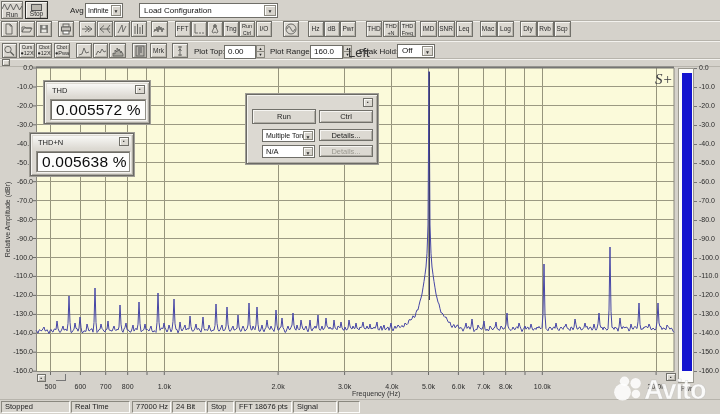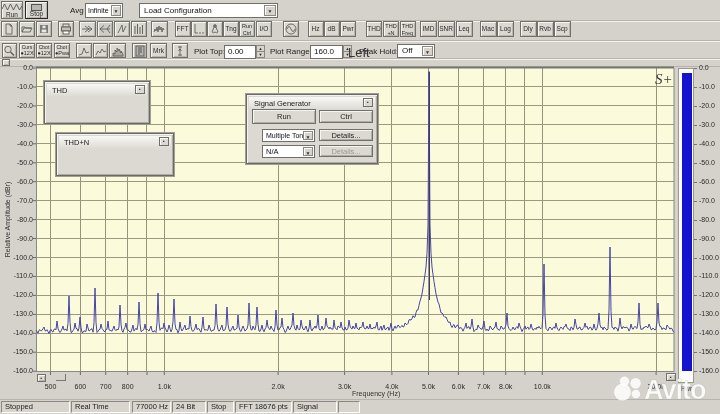--- a/index.html
+++ b/index.html
@@ -350,29 +350,30 @@
 <div class="ml" style="top:291.4px">-120.0</div>
 <div class="ml" style="top:310.4px">-130.0</div>
 <div class="ml" style="top:329.3px">-140.0</div>
 <div class="ml" style="top:348.2px">-150.0</div>
 <div class="ml" style="top:367.2px">-160.0</div>
 <div class="lbl" style="left:681px;top:385px;font-size:6.5px;color:#444">Pwr</div>
 
 <div class="win" style="left:44px;top:81px;width:106px;height:43px">
   <div class="wtitle">THD</div>
     <div class="wbtn">▪</div>
+  <div class="vbox" style="left:5px;top:17px;width:96px;height:21px;line-height:20px;padding-left:5px">0.005572 %</div>
 </div>
 
-<div class="win" style="left:56px;top:133px;width:118px;height:43px">
+<div class="win" style="left:30px;top:133px;width:104px;height:43px">
   <div class="wtitle">THD+N</div>
     <div class="wbtn">▪</div>
+  <div class="vbox" style="left:5px;top:17px;width:94px;height:21px;line-height:20px;padding-left:5px">0.005638 %</div>
 </div>
 
 <div class="win" style="left:246px;top:94px;width:132px;height:70px">
-  <div class="wtitle">Signal Generator</div>
     <div class="wbtn">▪</div>
   <div class="sgbtn" style="left:5px;top:14px;width:64px;height:15px;line-height:14px">Run</div>
   <div class="sgbtn" style="left:72px;top:15px;width:54px;height:13px;line-height:12px">Ctrl</div>
   <div class="combo" style="left:15px;top:34px;width:53px;height:13px;font-size:7.5px;line-height:11px;padding-left:3px;font-size:7px">Multiple Ton<div class="cArr" style="width:10px">▼</div></div>
   <div class="sgbtn" style="left:72px;top:34px;width:54px;height:12px;line-height:11px">Details...</div>
   <div class="combo" style="left:15px;top:50px;width:53px;height:13px;font-size:7.5px;line-height:11px;padding-left:3px">N/A<div class="cArr" style="width:10px">▼</div></div>
   <div class="sgbtn" style="left:72px;top:50px;width:54px;height:12px;line-height:11px;color:#9a988f">Details...</div>
 </div>
 
 <div style="position:absolute;left:0;top:399px;width:720px;height:1px;background:#b7b4ac"></div>

